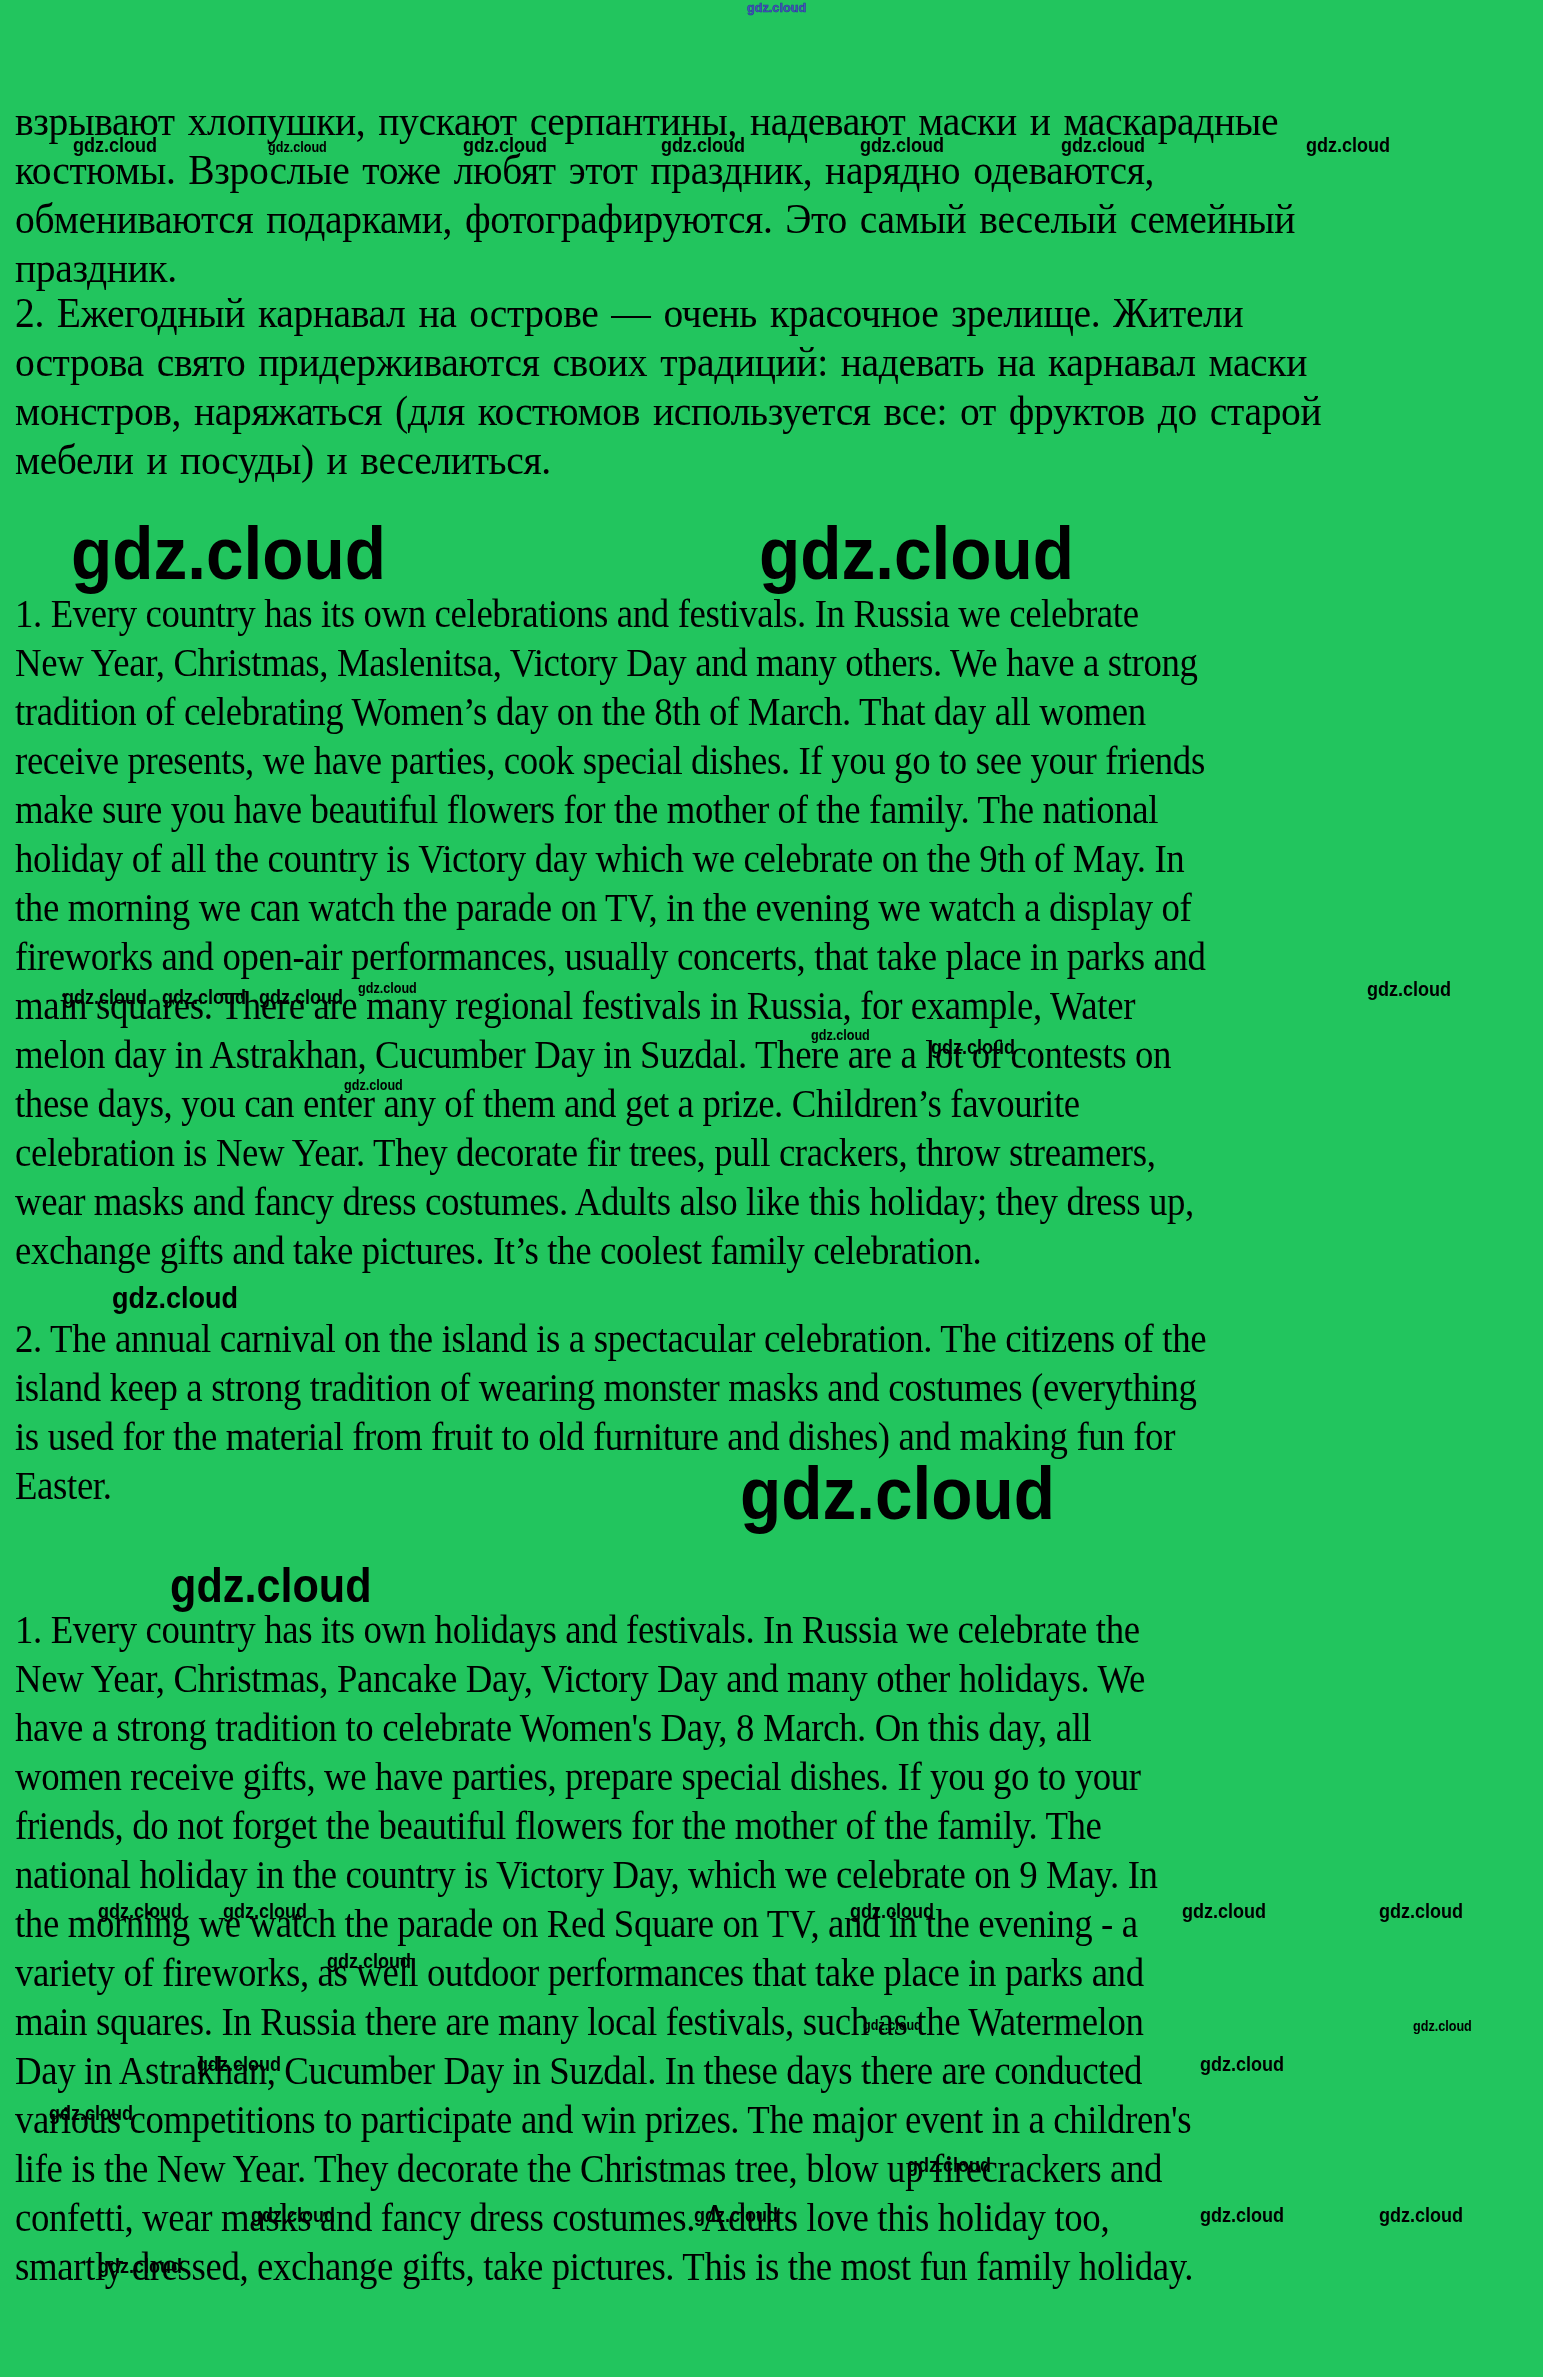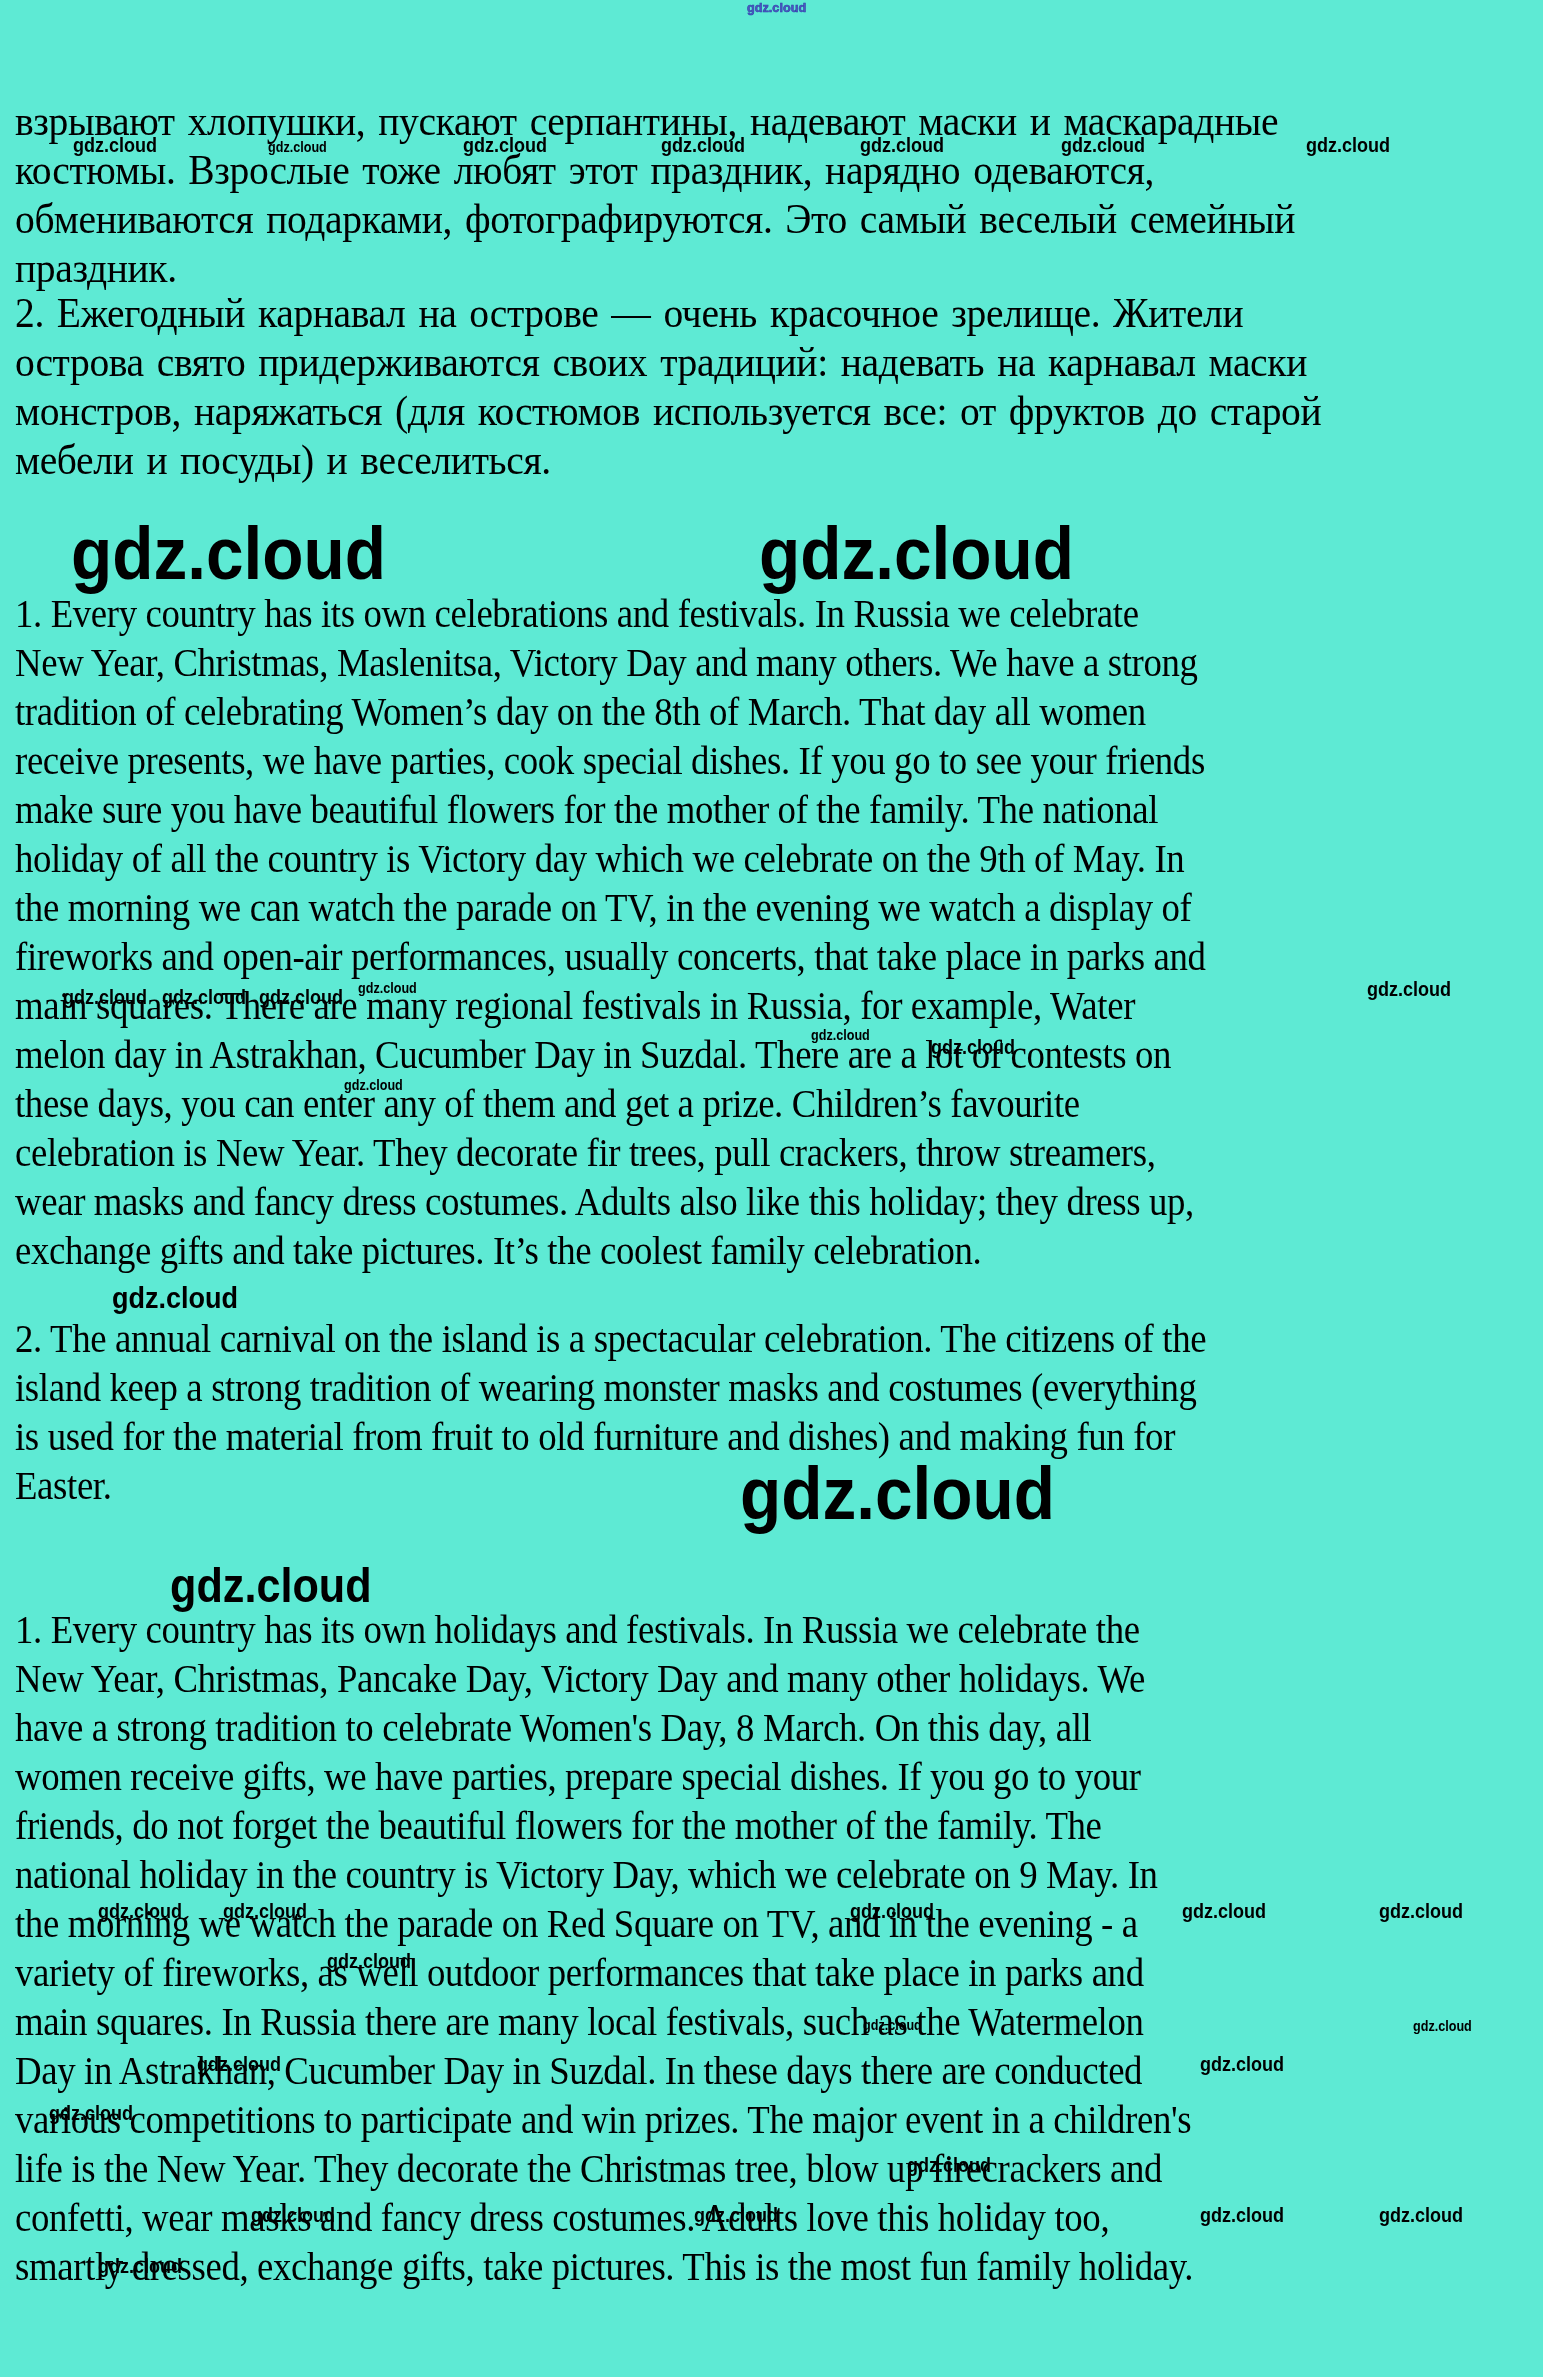--- a/index.html
+++ b/index.html
@@ -1,19 +1,19 @@
 <!DOCTYPE html>
 <html style="font-size:12px"><head>
 <meta charset="utf-8">
 <style>
   html,body{margin:0;padding:0;background:#e8e8e8;}
   .page{
     position:relative;
     width:1543px;height:2377px;
-    background:#5eead4;
+    background:#22c55e;
     overflow:hidden;
     font-family:"Liberation Serif", serif;
   }
   .para{
     position:absolute;
     left:15px;
     color:#000;
     white-space:pre-line;
     transform-origin:0 0;
   }

